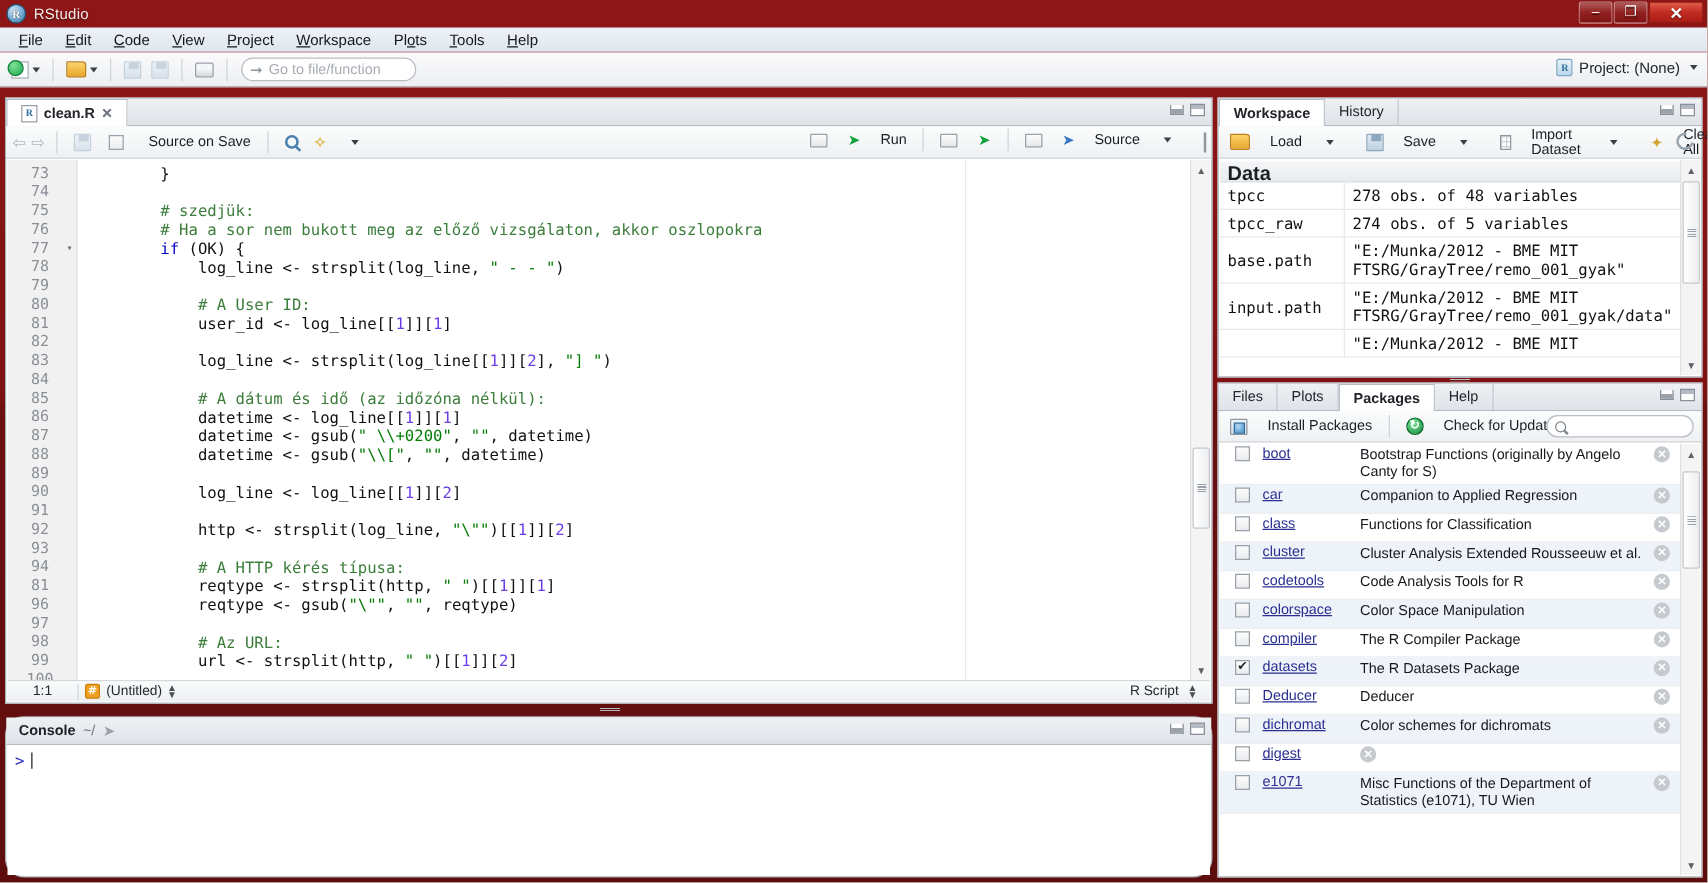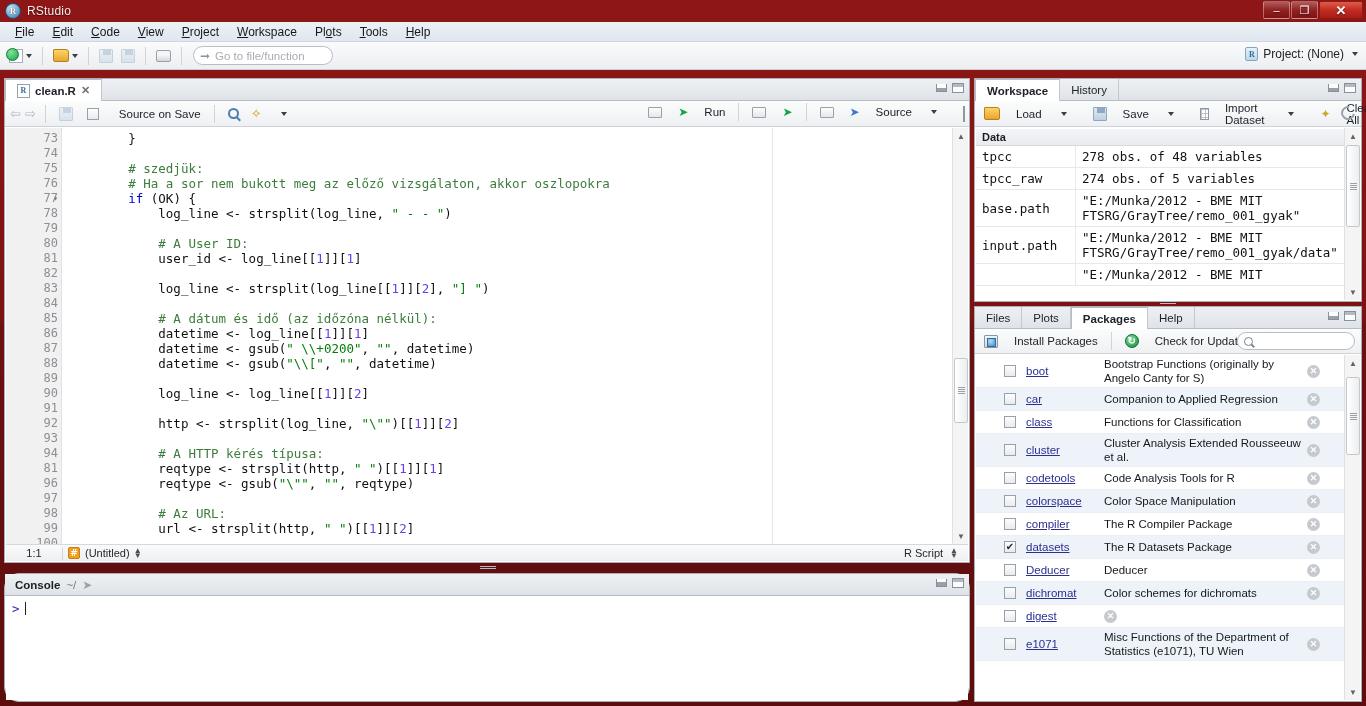--- a/index.html
+++ b/index.html
@@ -121,21 +121,21 @@
     background: #fff; overflow: hidden;
   }
   #code-area { position: absolute; inset: 0; display: flex; }
   #gutter {
     width: 56px; background: #f1f1f1; border-right: 1px solid #e2e2e2;
     padding-top: 3px; text-align: right; position: relative; flex: none;
   }
   .lnum {
     height: 15px; line-height: 15px;
     font-family: "DejaVu Sans Mono", monospace; font-size: 12px;
-    color: #8a8f96; padding-right: 3px; position: relative;
+    color: #8a8f96; padding-right: 3px; position: relative; text-align: center;
   }
   .fold { position: absolute; right: 3px; top: 0; color: #6d737a; font-size: 8px; line-height: 15px; }
   #codetext {
     flex: 1; position: relative; padding-top: 3px; overflow: hidden;
     font-family: "DejaVu Sans Mono", monospace; font-size: 12.5px;
   }
   .cline { height: 15px; line-height: 15px; white-space: pre; padding-left: 6px; color: #111; }
   .cmt { color: #3c7d3c; }
   .kw  { color: #0000c8; }
   .str { color: #047d04; }
@@ -190,21 +190,21 @@
   .prompt { color: #2b2bbf; }
   .caret-bar { display: inline-block; width: 1px; height: 13px; background: #222;
                vertical-align: -2px; margin-left: 5px; }
   
   #workspace { left: 974px; top: 78px; width: 388px; height: 224px; }
   .ws-table { position: absolute; left: 1px; right: 1px; top: 49px; bottom: 1px;
               overflow: hidden; background: #fff; }
   .ws-group {
     background: linear-gradient(to bottom, #f3f5f7, #e9ecef);
     border-bottom: 1px solid #d7dbe0; border-top: 1px solid #fff;
-    font-weight: bold; font-size: 11px; color: #1b1f24; padding: 2px 6px; height: 18px;
+    font-weight: bold; font-size: 16px; color: #1b1f24; padding: 2px 6px; height: 18px;
   }
   .ws-row { display: flex; border-bottom: 1px solid #e6e8eb; }
   .ws-name {
     width: 100px; flex: none; padding: 3px 6px;
     font-family: "DejaVu Sans Mono", monospace; font-size: 12.5px; color: #111;
     border-right: 1px solid #e6e8eb; display: flex; align-items: center;
   }
   .ws-val {
     flex: 1; padding: 3px 6px;
     font-family: "DejaVu Sans Mono", monospace; font-size: 12.5px; color: #111;
@@ -216,22 +216,22 @@
   #pkg-search {
     position: absolute; right: 6px; top: 3px; width: 118px; height: 18px;
     border: 1px solid #b9bec5; border-radius: 9px; background: #fff;
     display: flex; align-items: center; padding-left: 6px;
   }
   .pkg-list {
     position: absolute; left: 1px; right: 1px; top: 48px; bottom: 1px;
     background: #fff; overflow: hidden;
   }
   .pkg-row {
-    display: flex; align-items: center; min-height: 23px;
-    border-bottom: 1px solid #eceef0; padding: 2px 16px;
+    display: flex; min-height: 23px;
+    border-bottom: 1px solid #eceef0; padding: 2px 0;
   }
   .pkg-row.alt { background: #eef3fa; }
   .pkg-check {
     width: 12px; height: 12px; margin: 0 10px 0 12px; flex: none;
     border: 1px solid #9aa0a7; background: linear-gradient(to bottom,#fdfdfd,#e9ebee);
     display: flex; align-items: center; justify-content: center;
     font-size: 10px; color: #22262c; line-height: 1;
   }
   .pkg-name {
     width: 78px; flex: none; font-size: 11.5px; color: #2b2f90;

